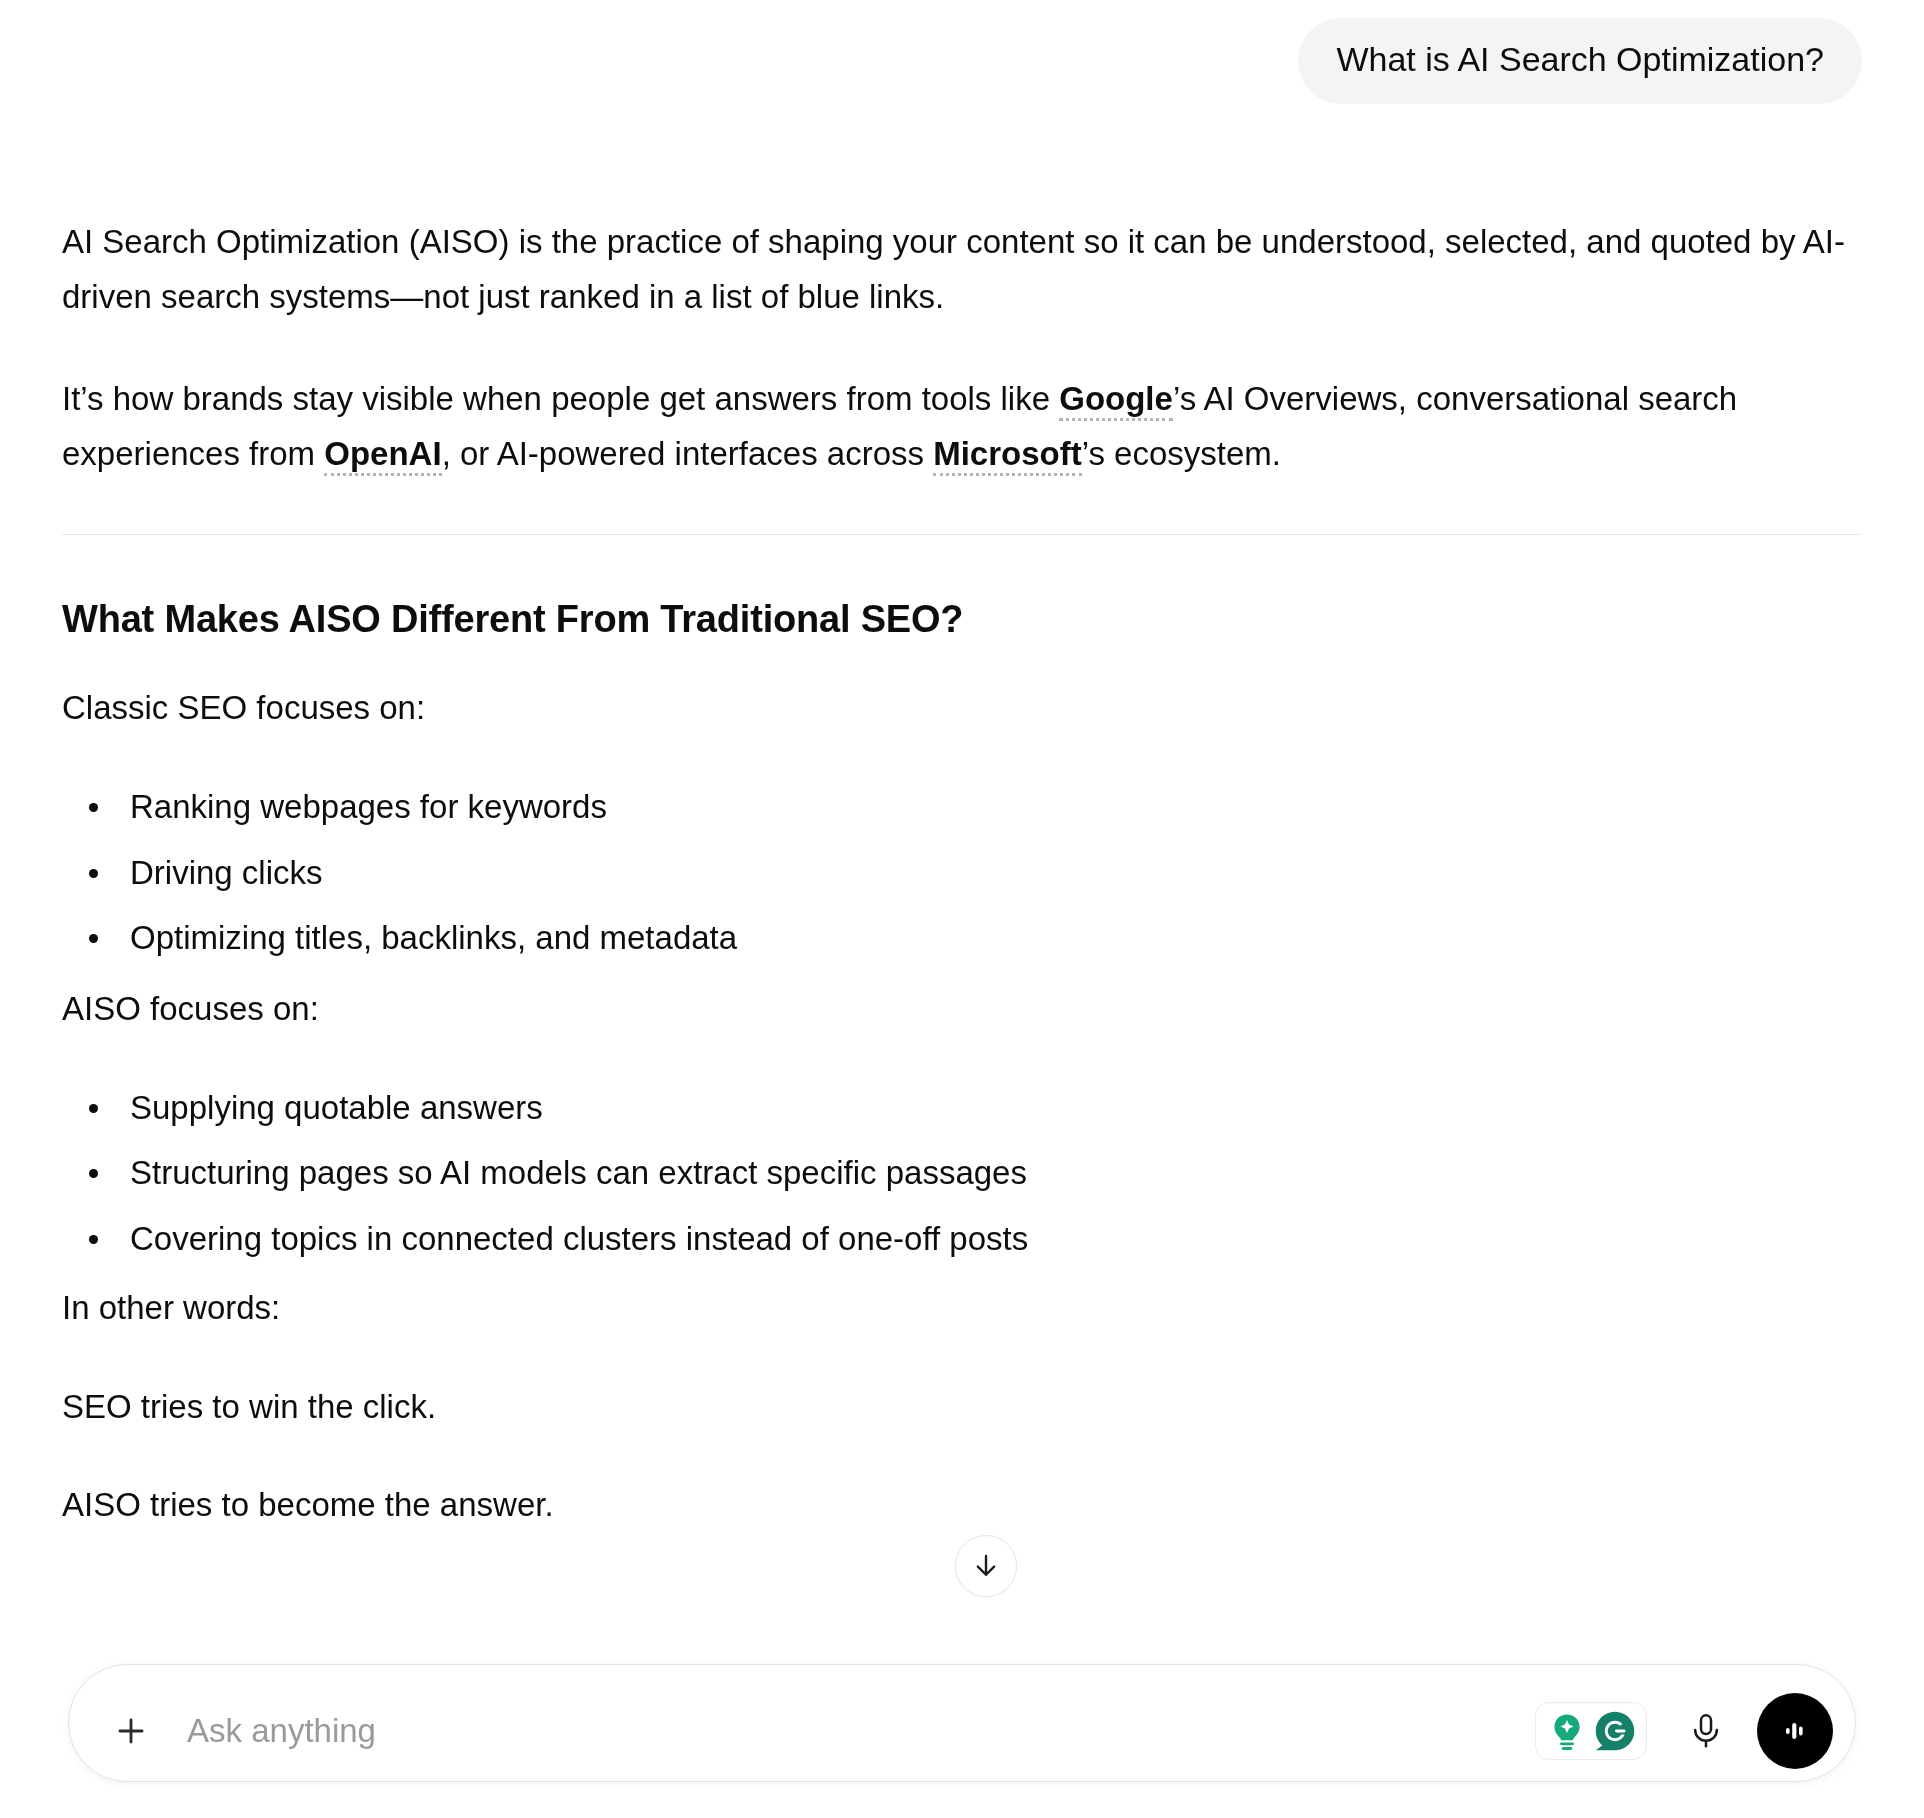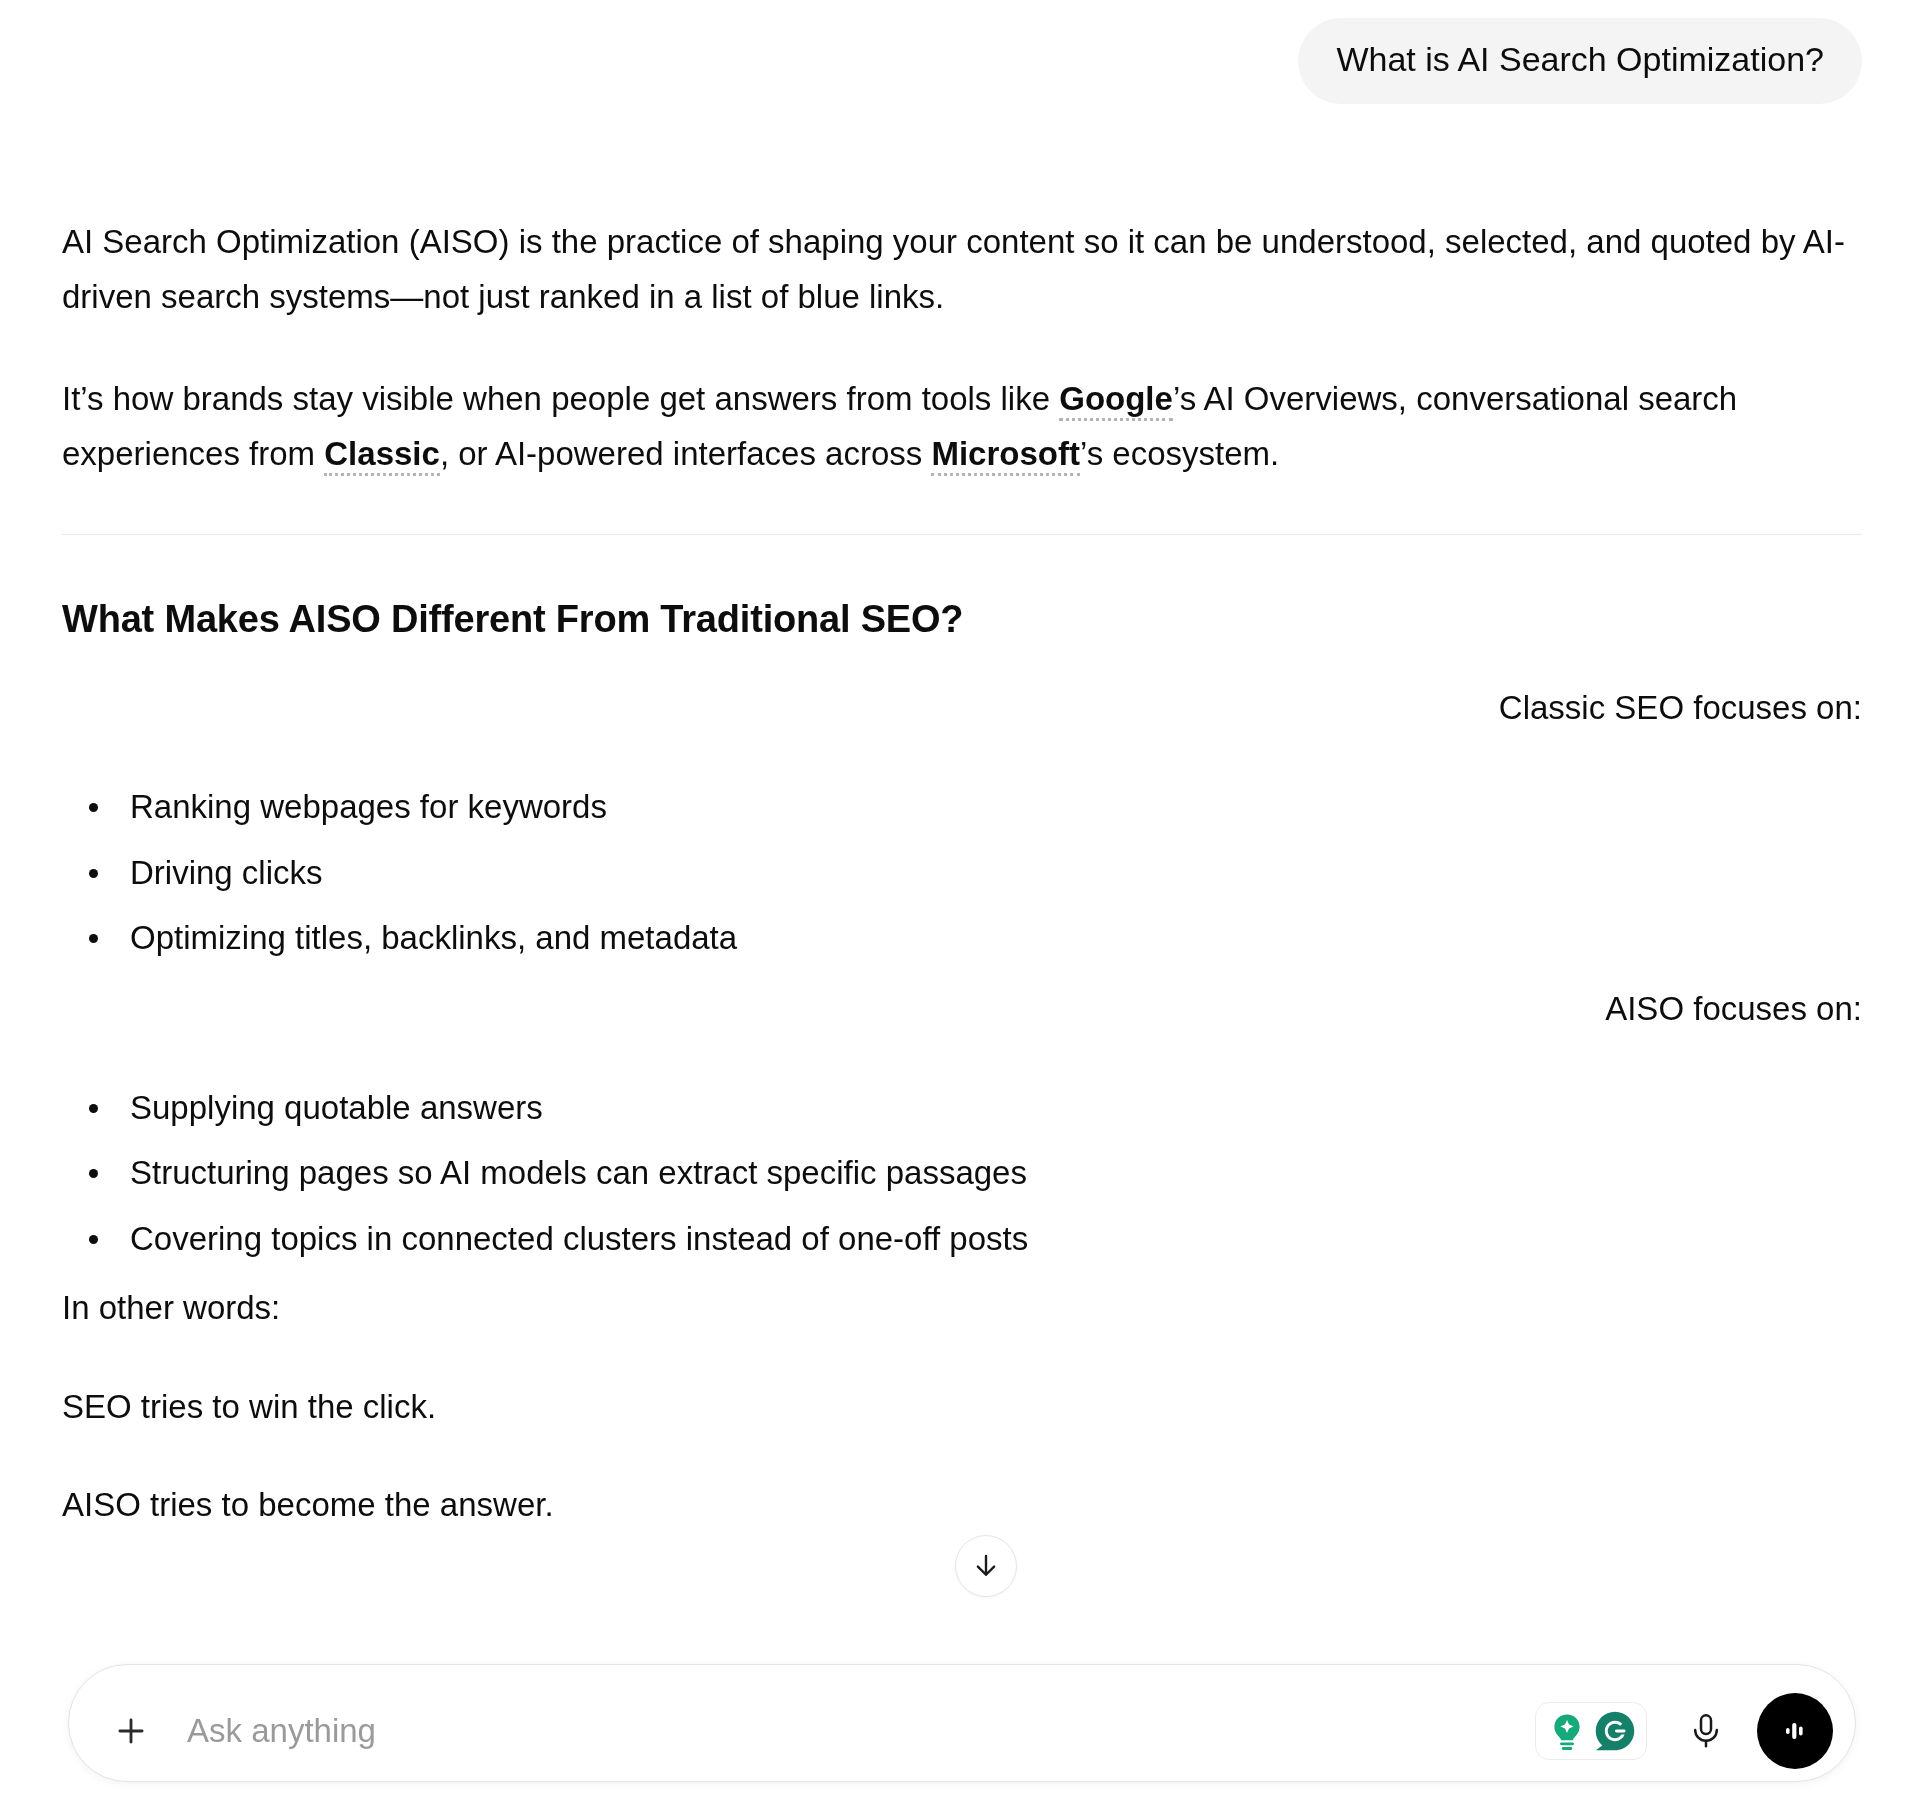--- a/index.html
+++ b/index.html
@@ -74,21 +74,21 @@
   }
 
   h2.section-title {
     font-size: 38px;
     font-weight: 700;
     line-height: 1.3;
     margin: 0 0 36px 0;
     letter-spacing: -0.2px;
   }
 
-  .lead { margin: 0 0 14px 0; text-align: right; }
+  .lead { margin: 0 0 14px 0; }
 
   ul.bullets {
     list-style: none;
     margin: 0 0 18px 0;
     padding: 0;
   }
   ul.bullets li {
     position: relative;
     padding-left: 68px;
     margin: 0 0 14px 0;
@@ -222,21 +222,21 @@
   <div class="thread">
 
     <div class="user-row">
       <div class="user-bubble">What is AI Search Optimization?</div>
     </div>
 
     <div class="assistant">
 
       <p><strong>AI Search Optimization (AISO)</strong><span> is the practice of shaping your content so it can be </span><strong>understood, selected, and quoted by AI-driven search systems</strong><span>—not just ranked in a list of blue links.</span></p>
 
-      <p><span>It’s how brands stay visible when people get answers from tools like </span><span class="brand">Google</span><span>’s AI Overviews, conversational search experiences from </span><span class="brand">Classic</span><span>, or AI-powered interfaces across </span><span class="brand">Microsoft</span><span>’s ecosystem.</span></p>
+      <p><span>It’s how brands stay visible when people get answers from tools like </span><span class="brand">Google</span><span>’s AI Overviews, conversational search experiences from </span><span class="brand">OpenAI</span><span>, or AI-powered interfaces across </span><span class="brand">Microsoft</span><span>’s ecosystem.</span></p>
 
       <hr class="divider">
 
       <h2 class="section-title">What Makes AISO Different From Traditional SEO?</h2>
 
       <p class="lead">Classic SEO focuses on:</p>
 
       <ul class="bullets" id="classic-list">
           <li>Ranking webpages for keywords</li>
           <li>Driving clicks</li>

